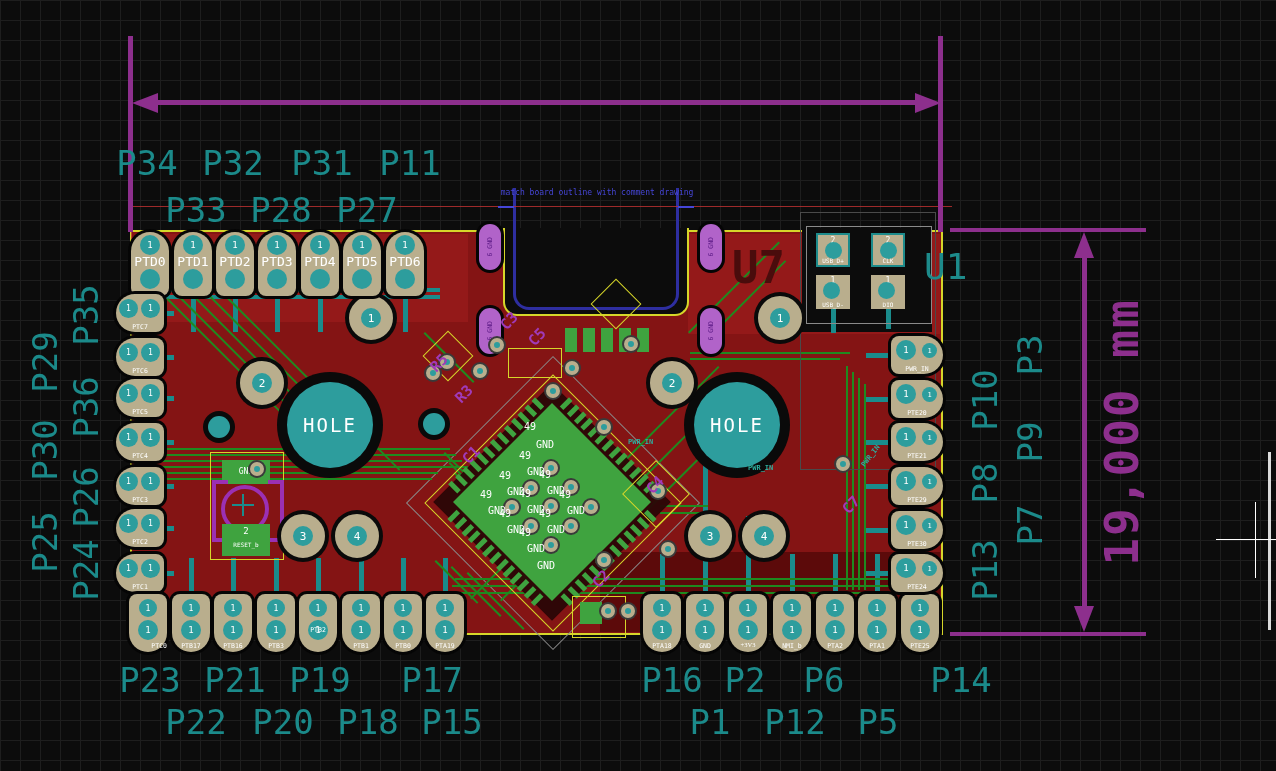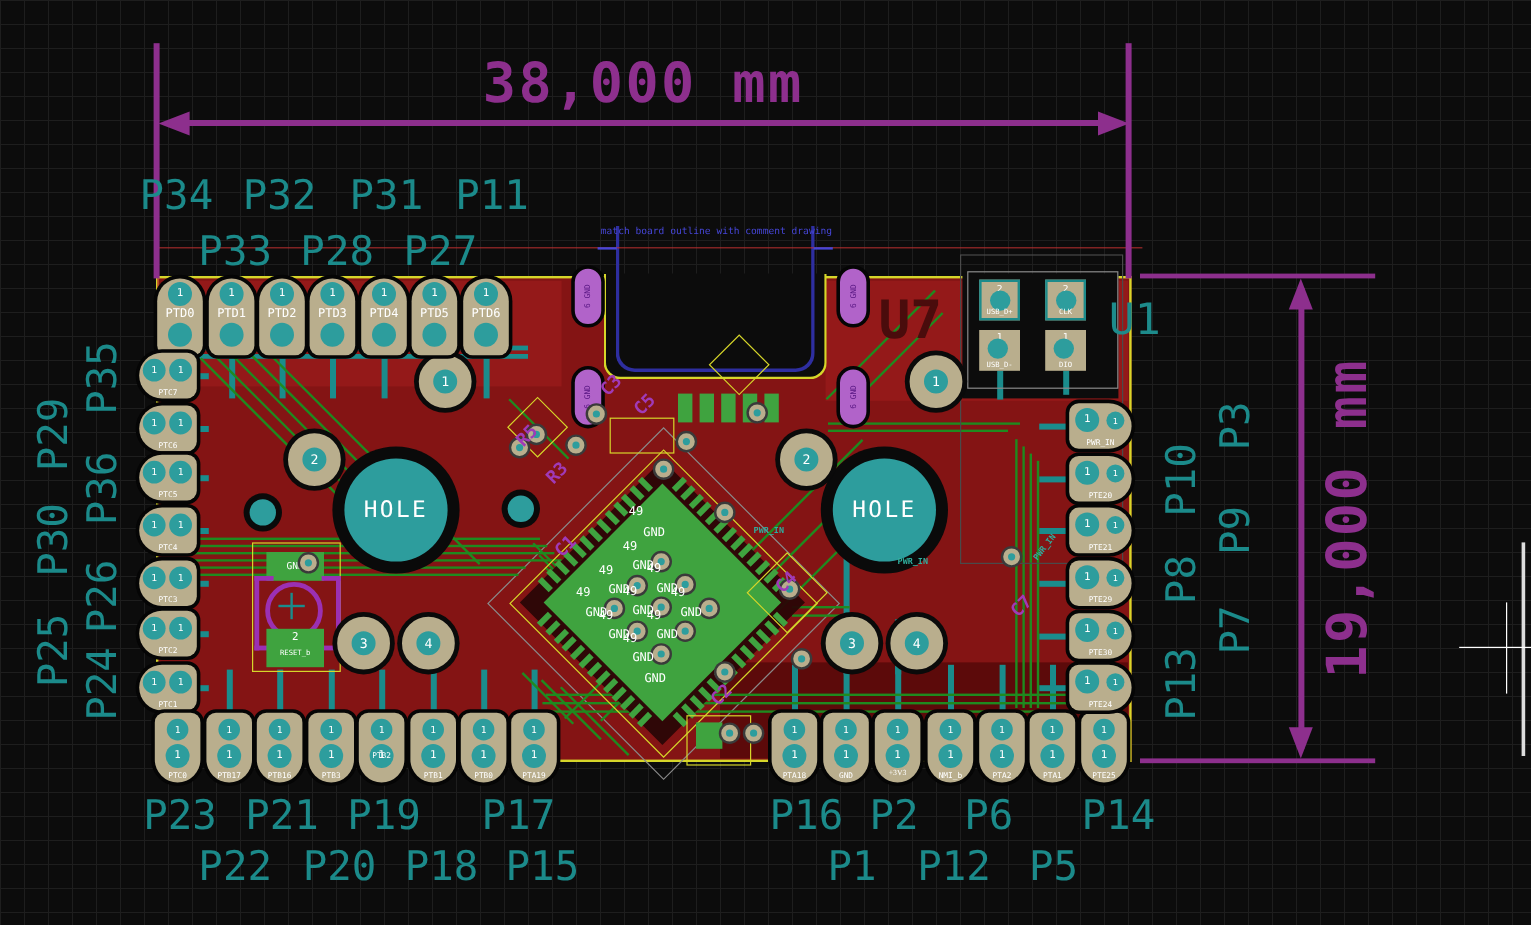--- a/index.html
+++ b/index.html
@@ -13,21 +13,21 @@
     transform:translate(-50%,-50%);white-space:nowrap;z-index:7;}
   .pinlbl.rot{transform:translate(-50%,-50%) rotate(-90deg);}
   .dimtxt{position:absolute;color:#8d2f8d;font-family:"DejaVu Sans Mono",monospace;font-weight:bold;
     font-size:46px;text-align:center;letter-spacing:2px;white-space:nowrap;z-index:6;}
   .dimline{position:absolute;background:#8d2f8d;z-index:5;}
   .arrow{position:absolute;width:0;height:0;z-index:6;}
   .padunit{position:absolute;background:#b9ae8d;box-shadow:0 0 0 3px #050505;z-index:6;}
   .drill{position:absolute;background:#2d9d9d;border-radius:50%;color:#fff;
     font-family:"DejaVu Sans Mono",monospace;display:flex;align-items:center;justify-content:center;}
   .padname{position:absolute;width:100%;text-align:center;color:#fff;
-    font-family:"DejaVu Sans Mono",monospace;font-size:10px;line-height:7px;white-space:nowrap;}
+    font-family:"DejaVu Sans Mono",monospace;font-size:13px;line-height:7px;white-space:nowrap;}
   .via{position:absolute;width:6px;height:6px;background:#2d9d9d;border:4px solid #b9ae8d;
     border-radius:50%;box-shadow:0 0 0 2px #3a3a3a;z-index:5;}
   .qfptxt{position:absolute;color:#fff;font-family:"DejaVu Sans Mono",monospace;font-size:10px;z-index:6;white-space:nowrap;}
   .trace{position:absolute;background:#1f8a1f;z-index:2;transform-origin:left top;}
   .tealtrace{position:absolute;background:#1a8c8c;z-index:2;}
   .silk{position:absolute;color:#a03ab8;font-family:"DejaVu Sans Mono",monospace;font-weight:bold;
     font-size:15px;z-index:5;transform:rotate(-45deg);}
   .netlbl{position:absolute;color:#2fae9e;font-family:"DejaVu Sans Mono",monospace;font-size:7px;
     font-weight:bold;z-index:5;white-space:nowrap;}
   .ylbox{position:absolute;border:1px solid #d6d62a;z-index:4;}
@@ -50,21 +50,20 @@
   <div class="abs" style="left:678px;top:206px;width:16px;height:2px;background:#4646d8;z-index:6;"></div>
 
   <div class="abs" style="left:130px;top:206px;width:822px;height:1px;background:#b83030;opacity:.85;z-index:4;"></div>
   <div class="abs" style="left:131px;top:207px;width:1px;height:76px;background:#b83030;opacity:.85;z-index:4;"></div>
 
   <div class="dimline" style="left:128px;top:36px;width:5px;height:196px;"></div>
   <div class="dimline" style="left:938px;top:36px;width:5px;height:196px;"></div>
   <div class="dimline" style="left:140px;top:100px;width:792px;height:5px;"></div>
   <div class="arrow" style="left:132px;top:93px;border-top:10px solid transparent;border-bottom:10px solid transparent;border-right:26px solid #8d2f8d;"></div>
   <div class="arrow" style="left:915px;top:93px;border-top:10px solid transparent;border-bottom:10px solid transparent;border-left:26px solid #8d2f8d;"></div>
-  <div class="dimtxt" style="left:286px;top:42px;width:500px;">38,000 mm</div>
 
   <div class="dimline" style="left:950px;top:228px;width:196px;height:4px;"></div>
   <div class="dimline" style="left:950px;top:632px;width:196px;height:4px;"></div>
   <div class="dimline" style="left:1082px;top:240px;width:5px;height:384px;"></div>
   <div class="arrow" style="left:1074px;top:232px;border-left:10px solid transparent;border-right:10px solid transparent;border-bottom:26px solid #8d2f8d;"></div>
   <div class="arrow" style="left:1074px;top:606px;border-left:10px solid transparent;border-right:10px solid transparent;border-top:26px solid #8d2f8d;"></div>
   <div class="dimtxt" style="left:922px;top:405px;width:400px;transform:rotate(-90deg);">19,000 mm</div>
 
   <div class="abs mono" style="left:732px;top:242px;font-size:44px;font-weight:bold;color:#4a0c0c;z-index:3;">U7</div>
   <div class="abs mono" style="left:924px;top:246px;font-size:36px;color:#1d8b8b;z-index:7;">U1</div>
@@ -174,21 +173,21 @@
     <div class="pinlbl rot" style="left: 1030px; top: 355px;">P3</div>
     <div class="pinlbl rot" style="left: 1030px; top: 442px;">P9</div>
     <div class="pinlbl rot" style="left: 1030px; top: 525px;">P7</div>
     <div class="pinlbl" style="left: 150px; top: 680px;">P23</div>
     <div class="pinlbl" style="left: 235px; top: 680px;">P21</div>
     <div class="pinlbl" style="left: 320px; top: 680px;">P19</div>
     <div class="pinlbl" style="left: 407px; top: 680px; margin-left: 25px;">P17</div>
     <div class="pinlbl" style="left: 672px; top: 680px;">P16</div>
     <div class="pinlbl" style="left: 745px; top: 680px;">P2</div>
     <div class="pinlbl" style="left: 824px; top: 680px;">P6</div>
-    <div class="pinlbl" style="left: 932px; top: 680px;">P14</div>
+    <div class="pinlbl" style="left: 961px; top: 680px;">P14</div>
     <div class="pinlbl" style="left: 196px; top: 722px;">P22</div>
     <div class="pinlbl" style="left: 283px; top: 722px;">P20</div>
     <div class="pinlbl" style="left: 368px; top: 722px;">P18</div>
     <div class="pinlbl" style="left: 452px; top: 722px;">P15</div>
     <div class="pinlbl" style="left: 710px; top: 722px;">P1</div>
     <div class="pinlbl" style="left: 795px; top: 722px;">P12</div>
     <div class="pinlbl" style="left: 878px; top: 722px;">P5</div>
     <div class="tealtrace" style="left: 148px; top: 296px; width: 5px; height: 36px;"></div>
     <div class="tealtrace" style="left: 191px; top: 296px; width: 5px; height: 36px;"></div>
     <div class="tealtrace" style="left: 233px; top: 296px; width: 5px; height: 36px;"></div>
@@ -349,21 +348,21 @@
       <div class="padname" style="bottom: 1px; font-size: 6.5px;">PTC2</div>
     </div>
     <div class="padunit" style="left: 116px; top: 554px; width: 48px; height: 38px; border-radius: 19px 8px 8px 19px;">
       <div class="drill" style="left: 3px; top: 5px; width: 19px; height: 19px; font-size: 8px;">1</div>
       <div class="drill" style="left: 25px; top: 5px; width: 19px; height: 19px; font-size: 8px;">1</div>
       <div class="padname" style="bottom: 1px; font-size: 6.5px;">PTC1</div>
     </div>
     <div class="padunit" style="left: 129px; top: 594px; width: 38px; height: 58px; border-radius: 8px 8px 19px 19px;">
       <div class="drill" style="left: 10px; top: 5px; width: 18px; height: 18px; font-size: 8px;">1</div>
       <div class="drill" style="left: 9px; top: 26px; width: 20px; height: 20px; font-size: 9px;">1</div>
-      <div class="padname" style="bottom: 2px; font-size: 6.5px;">PTC0</div>
+      <div class="padname" style="bottom: 2px; font-size: 6.5px; text-align: right;">PTC0</div>
     </div>
     <div class="padunit" style="left: 172px; top: 594px; width: 38px; height: 58px; border-radius: 8px 8px 19px 19px;">
       <div class="drill" style="left: 10px; top: 5px; width: 18px; height: 18px; font-size: 8px;">1</div>
       <div class="drill" style="left: 9px; top: 26px; width: 20px; height: 20px; font-size: 9px;">1</div>
       <div class="padname" style="bottom: 2px; font-size: 6.5px;">PTB17</div>
     </div>
     <div class="padunit" style="left: 214px; top: 594px; width: 38px; height: 58px; border-radius: 8px 8px 19px 19px;">
       <div class="drill" style="left: 10px; top: 5px; width: 18px; height: 18px; font-size: 8px;">1</div>
       <div class="drill" style="left: 9px; top: 26px; width: 20px; height: 20px; font-size: 9px;">1</div>
       <div class="padname" style="bottom: 2px; font-size: 6.5px;">PTB16</div>

